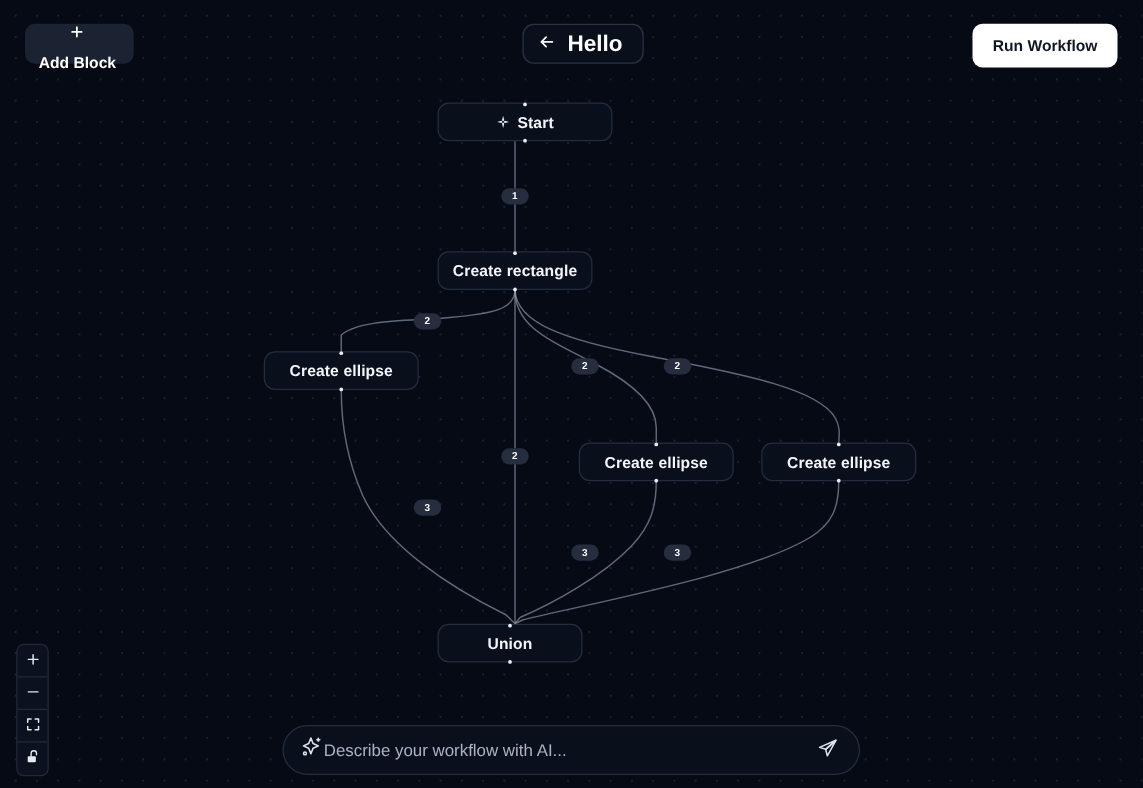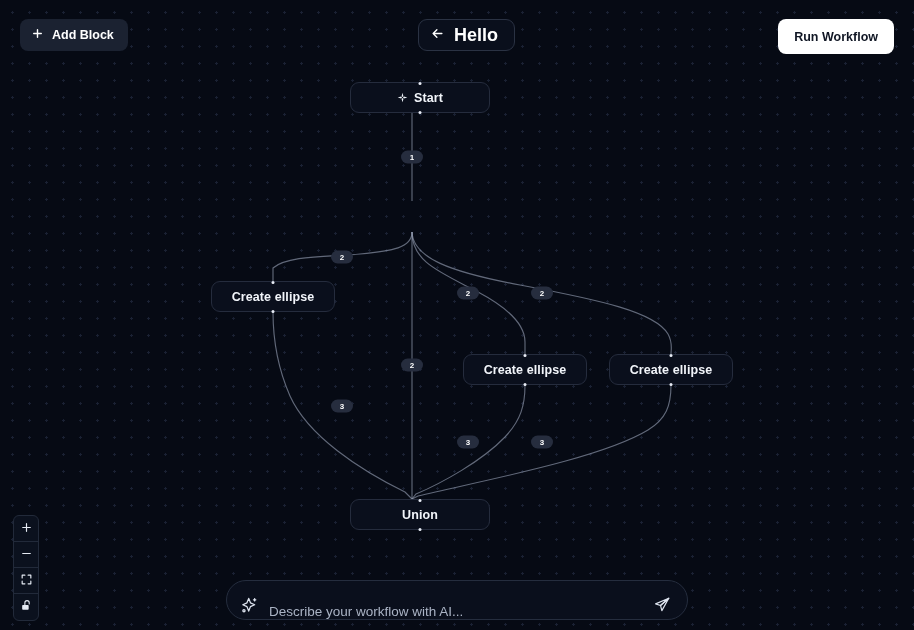--- a/index.html
+++ b/index.html
@@ -100,20 +100,21 @@
     align-items: center;
     gap: 8px;
     background: #1b2231;
     border: none;
     border-radius: 8px;
     color: #ffffff;
     font-size: 12.5px;
     font-weight: 700;
     font-family: "Liberation Sans", sans-serif;
     cursor: pointer;
+    flex-direction: column;
   }
 
   .title-pill {
     position: absolute;
     left: 418px;
     top: 19px;
     height: 32px;
     padding: 0 16px 0 11px;
     display: flex;
     align-items: center;
@@ -172,22 +173,21 @@
   .zoom-btn:last-child { border-bottom: none; }
 
   
   .ai-bar {
     position: absolute;
     left: 226px;
     bottom: 10px;
     width: 462px;
     height: 40px;
     display: flex;
-    align-items: flex-end;
-    gap: 10px;
+    align-items: center;
     padding: 0 14px 0 13px;
     background: #0a0f1c;
     border: 1px solid #252d3e;
     border-radius: 21px;
   }
   .ai-input {
     flex: 1;
     background: transparent;
     border: none;
     outline: none;
@@ -237,40 +237,45 @@
         <path d="M12 1.5 L14 9 L12 11 L10 9 Z"></path>
         <path d="M12 22.5 L10 15 L12 13 L14 15 Z"></path>
         <path d="M1.5 12 L9 10 L11 12 L9 14 Z"></path>
         <path d="M22.5 12 L15 14 L13 12 L15 10 Z"></path>
       </svg>
     </span>
     <span class="node-label">Start</span>
     <span class="handle bottom"></span>
   </div>
 
+  <div class="node" style="left:350px; top:201px; width:124px; height:31px;">
+    <span class="handle top"></span>
+    <span class="node-label">Create rectangle</span>
+    <span class="handle bottom"></span>
+  </div>
 
   <div class="node" style="left:211px; top:281px; width:124px; height:31px;">
     <span class="handle top"></span>
     <span class="node-label">Create ellipse</span>
     <span class="handle bottom"></span>
   </div>
 
   <div class="node" style="left:463px; top:354px; width:124px; height:31px;">
     <span class="handle top"></span>
     <span class="node-label">Create ellipse</span>
     <span class="handle bottom"></span>
   </div>
 
   <div class="node" style="left:609px; top:354px; width:124px; height:31px;">
     <span class="handle top"></span>
     <span class="node-label">Create ellipse</span>
     <span class="handle bottom"></span>
   </div>
 
-  <div class="node" style="left:350px; top:499px; width:140px; height:31px;">
+  <div class="node" style="left:350px; top:499px; width:116px; height:31px;">
     <span class="handle top"></span>
     <span class="node-label">Union</span>
     <span class="handle bottom"></span>
   </div>
 
   <div class="edge-badge" style="left:412px; top:157px;">1</div>
   <div class="edge-badge" style="left:342px; top:257px;">2</div>
   <div class="edge-badge" style="left:468px; top:293px;">2</div>
   <div class="edge-badge" style="left:542px; top:293px;">2</div>
   <div class="edge-badge" style="left:412px; top:365px;">2</div>

